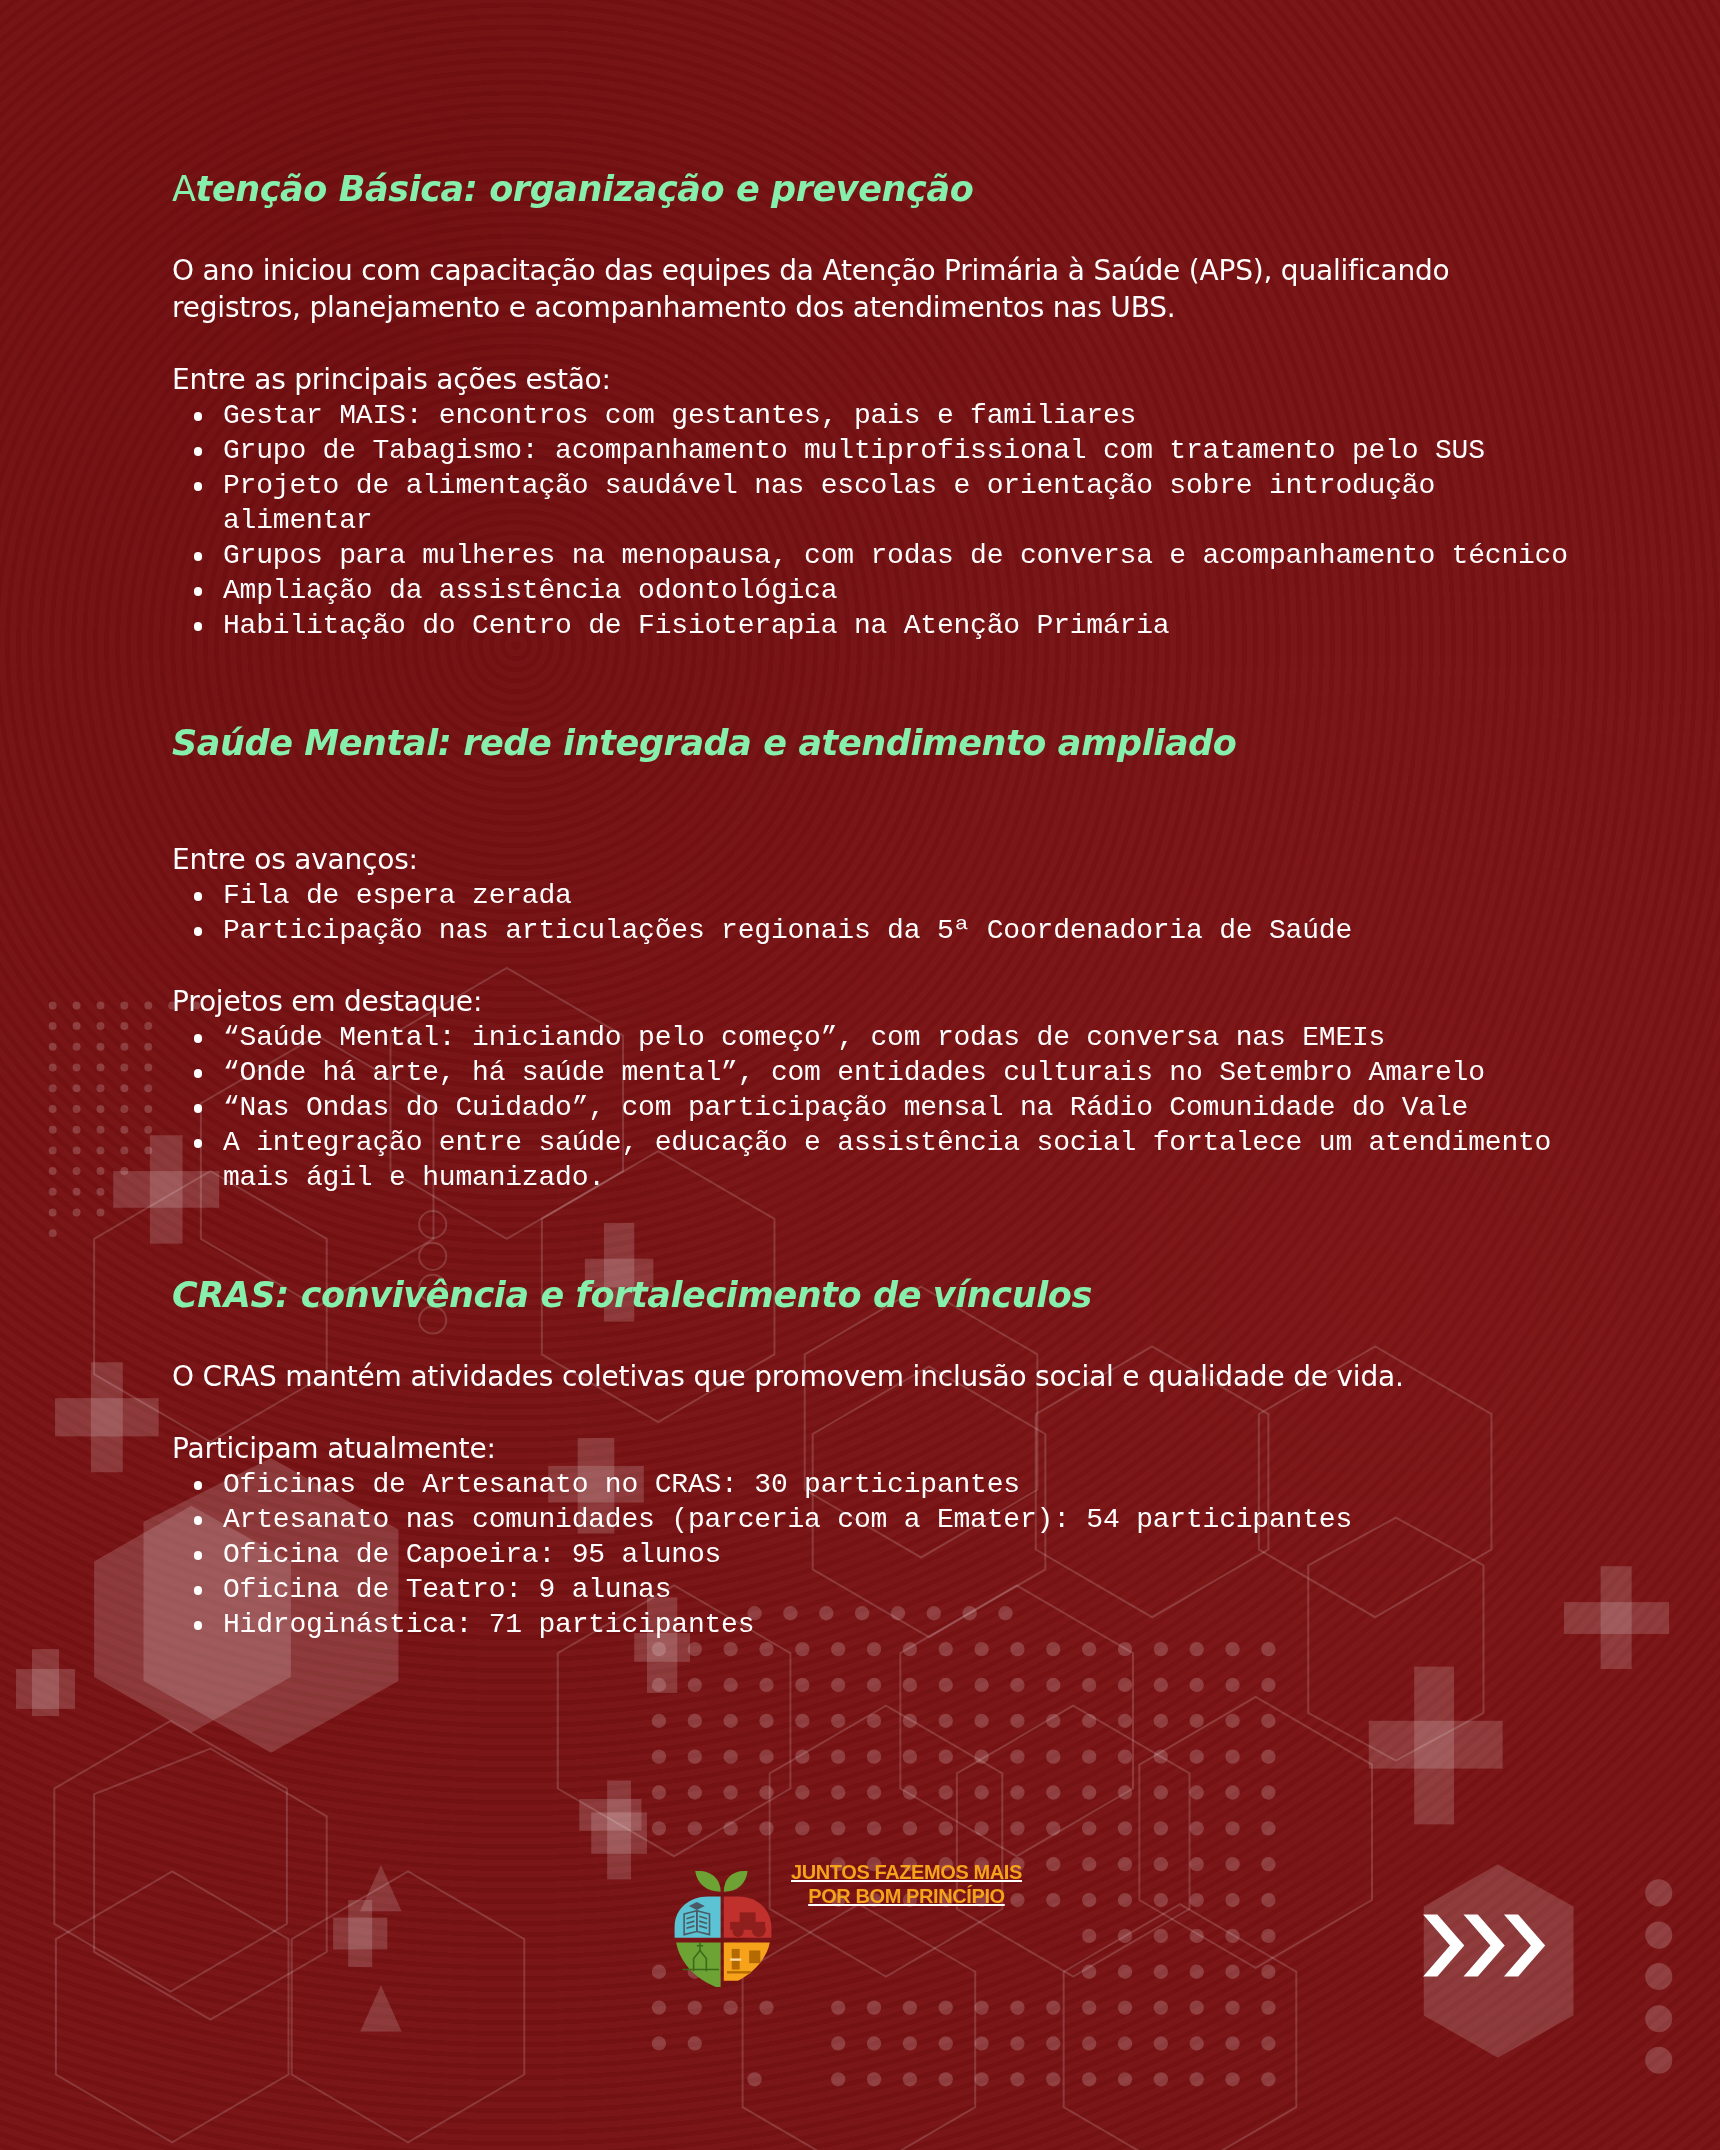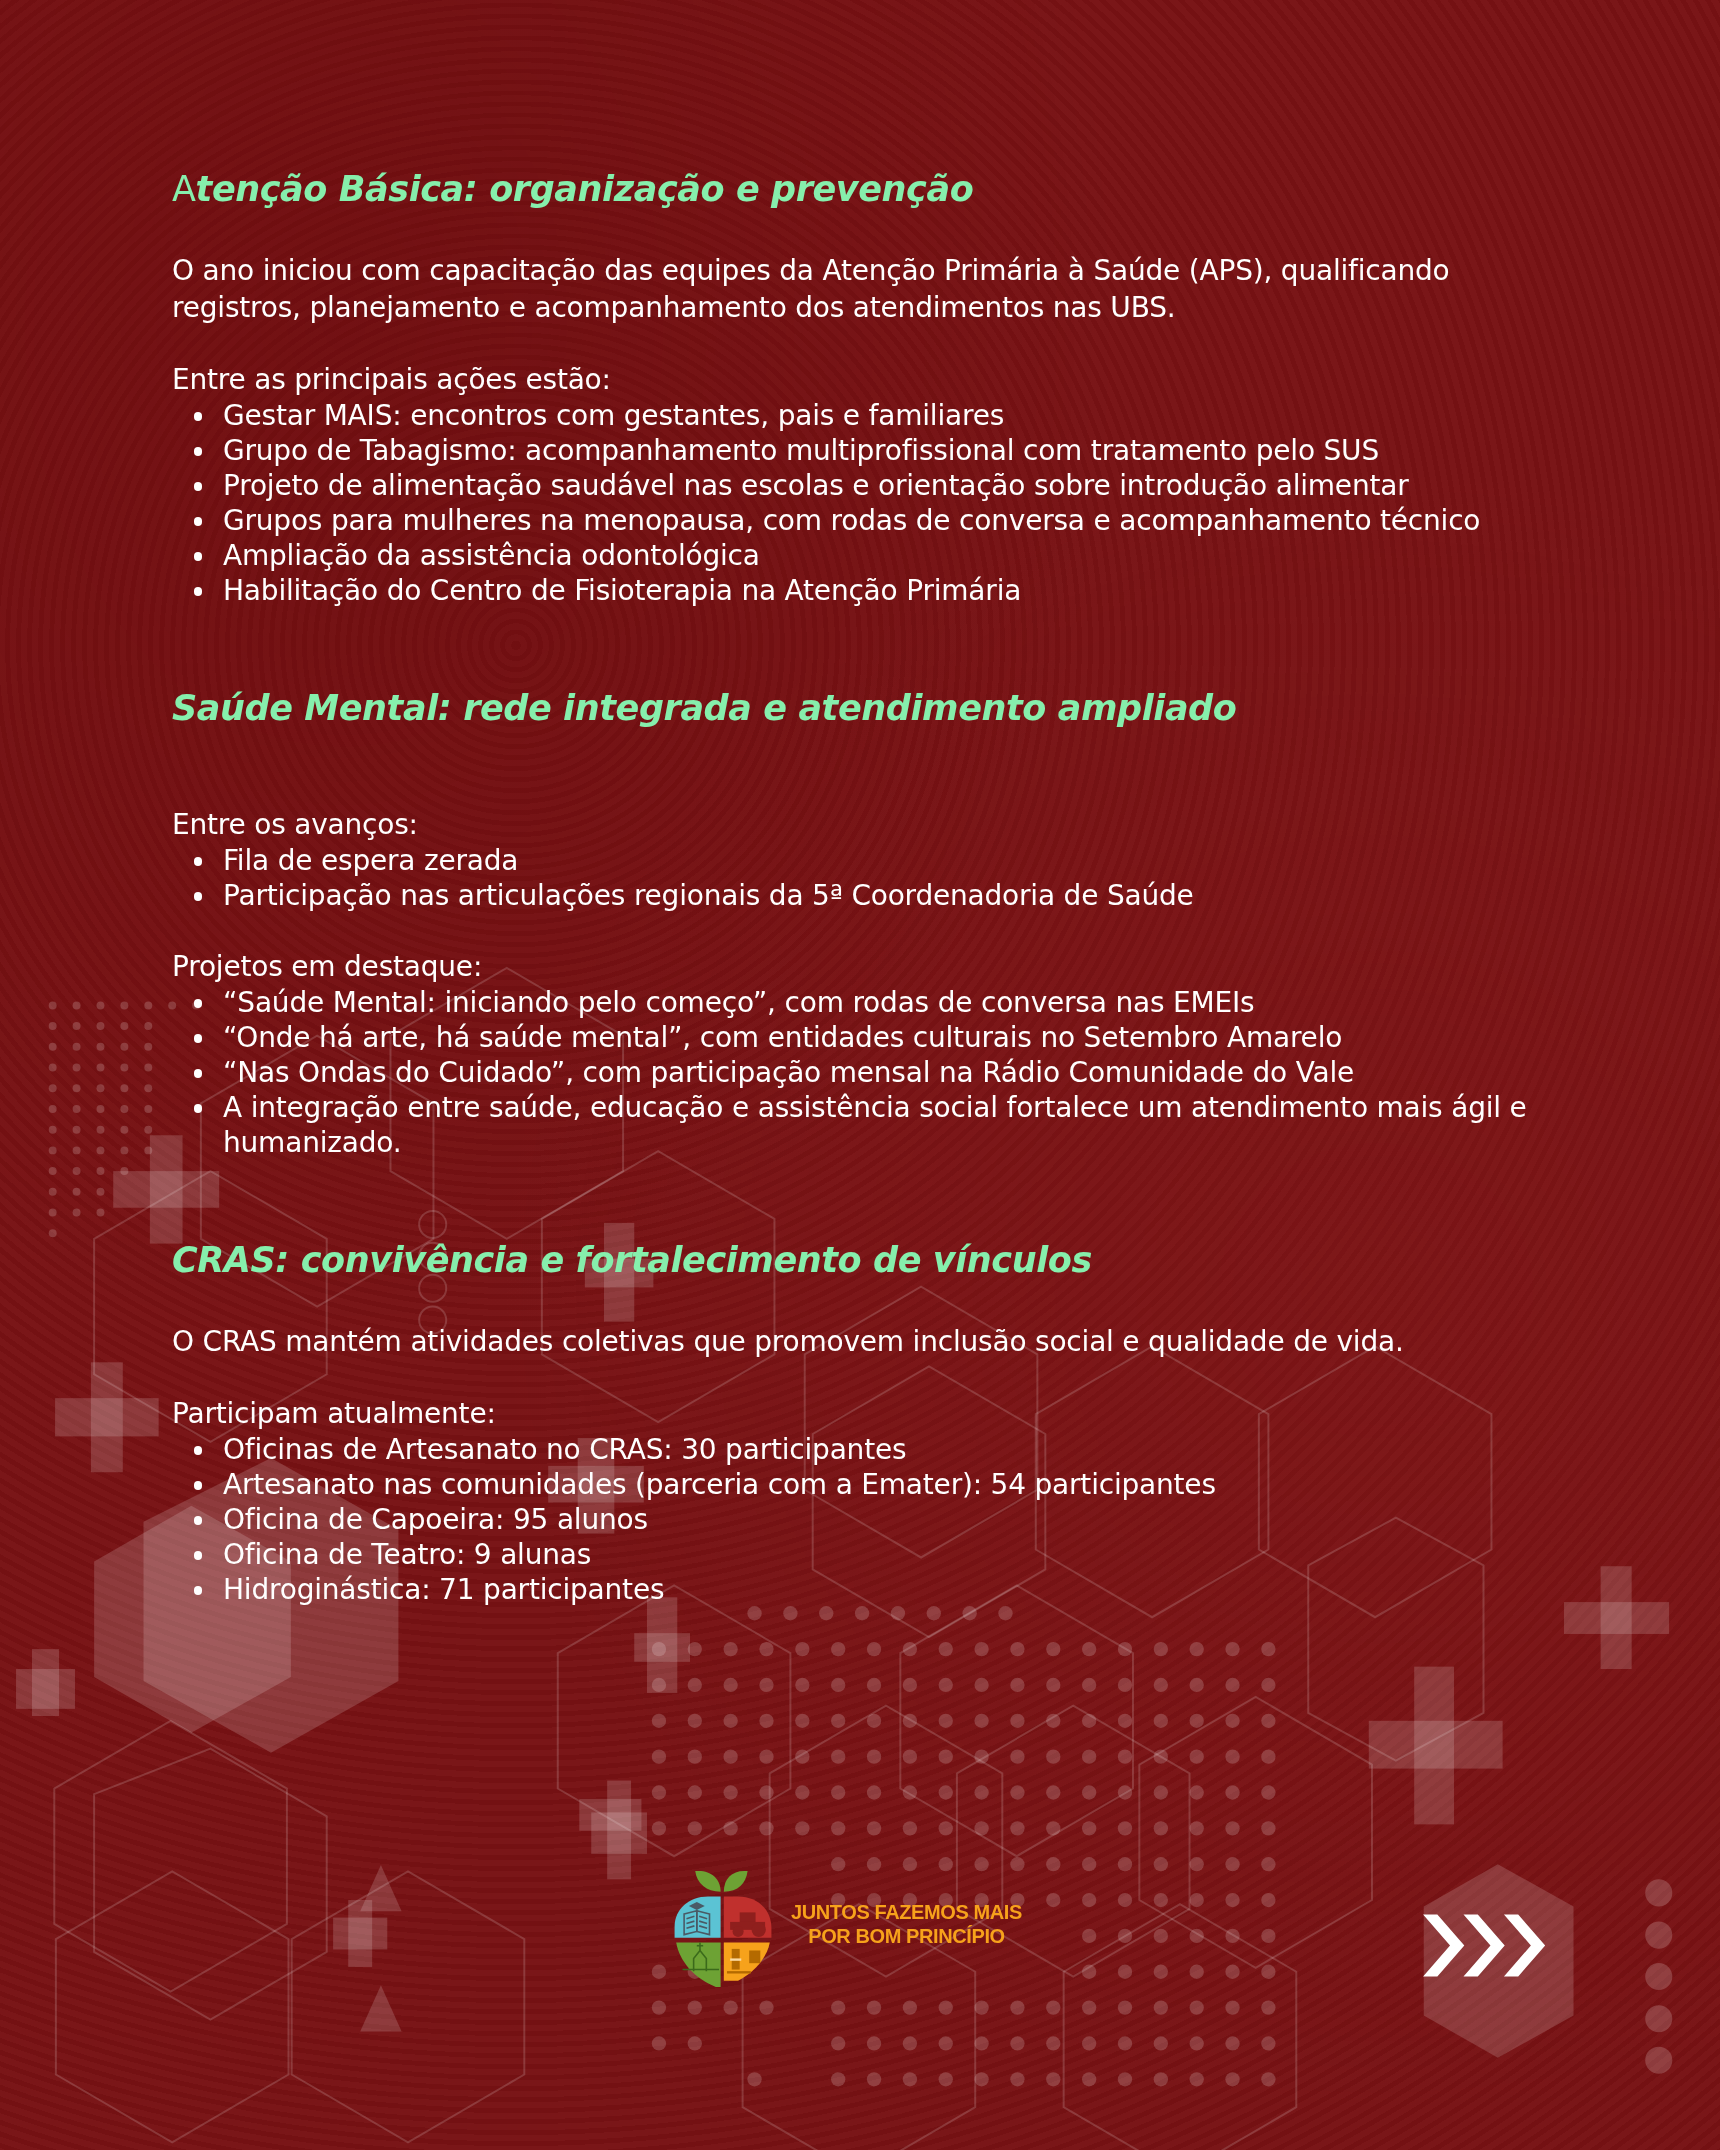--- a/index.html
+++ b/index.html
@@ -55,42 +55,44 @@
     ul.bullets {
       margin: 0;
       padding: 0 0 0 51px;
       list-style: none;
     }
     ul.bullets li {
       position: relative;
       font-size: 28px;
       line-height: 35px;
       letter-spacing: -0.2px;
+      font-family: Liberation Mono, monospace;
     }
     ul.bullets li::before {
       content: "";
       position: absolute;
       left: -29.5px;
       top: 14.3px;
       width: 8.8px;
       height: 8.8px;
       border-radius: 50%;
       background: #ffffff;
     }
     .gap-s { height: 35px; }
     .gap-m { height: 40px; }
     .gap-l { height: 78px; }
 
     .footer-logo {
       position: absolute;
       left: 671px;
       top: 1860px;
       display: flex;
-      align-items: center;
+      align-items: flex-start;
       z-index: 2;
+      text-decoration: underline;
     }
     .logo-mark {
       width: 104px;
       height: 127px;
       position: relative;
     }
     .logo-text {
       margin-left: 16px;
       font-family: "Liberation Sans", "DejaVu Sans", sans-serif;
       font-weight: bold;

